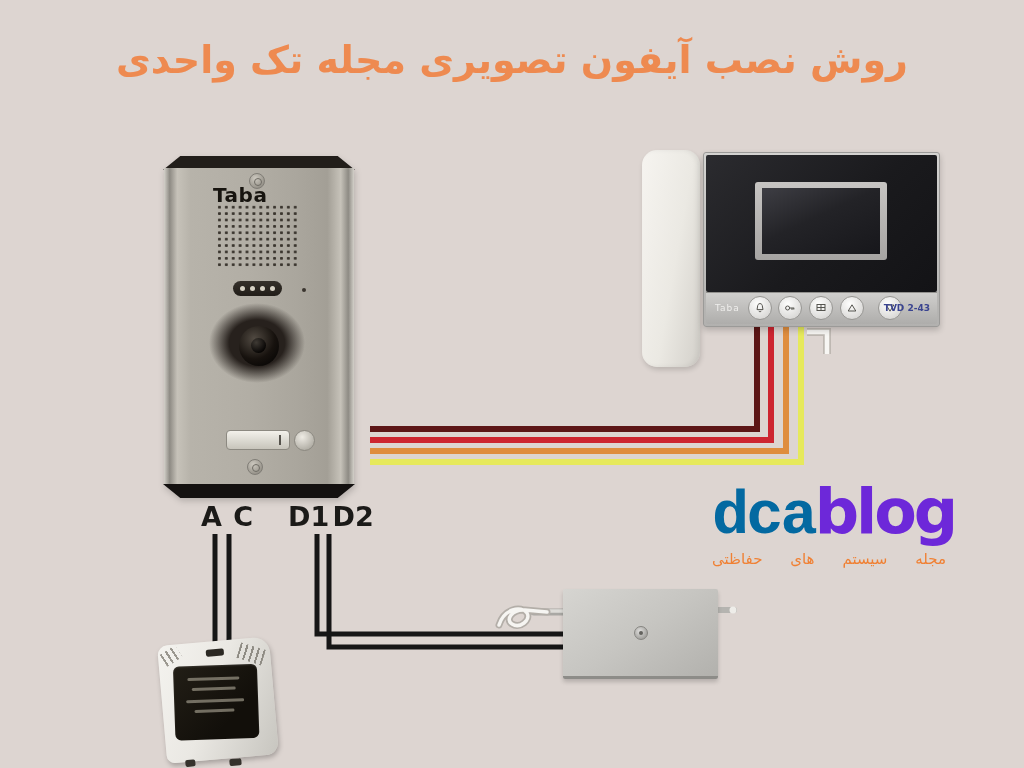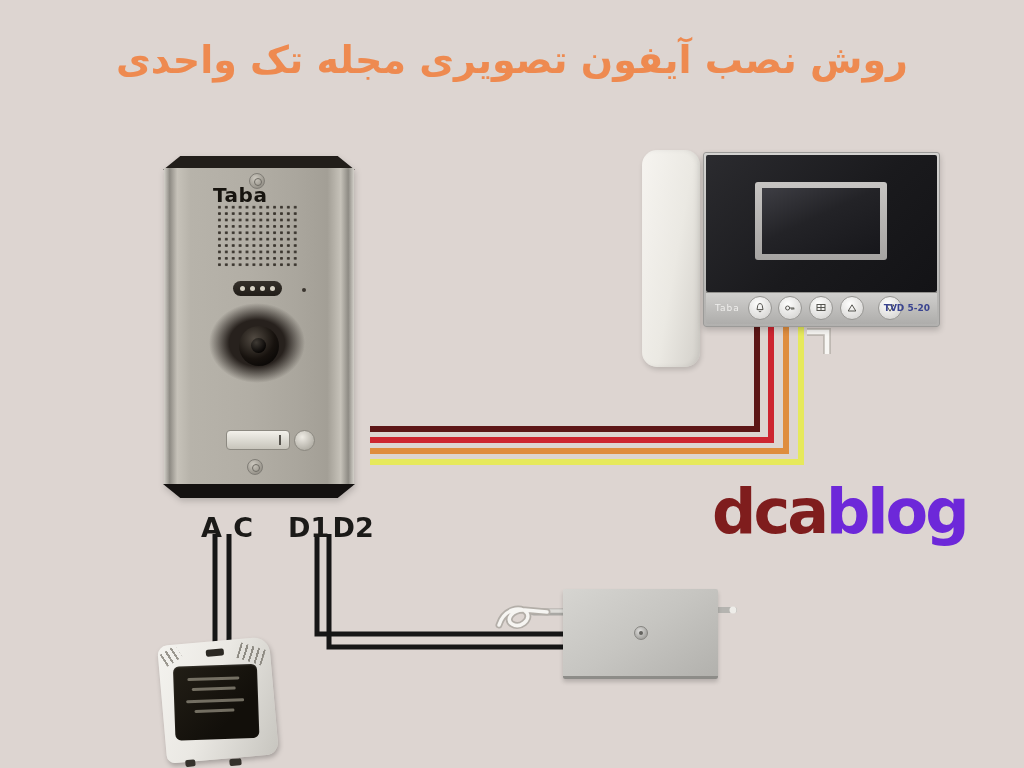--- a/index.html
+++ b/index.html
@@ -50,21 +50,21 @@
     background:radial-gradient(circle at 38% 32%,#514a42 0%,#17120e 55%,#000 100%);}
   .cam-lens::after{content:"";position:absolute;left:12px;top:12px;width:15px;height:15px;
     border-radius:50%;background:radial-gradient(circle at 35% 30%,#3f3a34,#060403 75%);}
   .nameplate{left:63px;top:274px;width:64px;height:20px;border-radius:4px;
     background:linear-gradient(180deg,#f3f1eb,#c7c4bb);border:1px solid #8c8981;box-sizing:border-box;}
   .nameplate::after{content:"";position:absolute;right:8px;top:4px;width:2px;height:10px;background:#55524c;}
   .call-button{left:131px;top:274px;width:21px;height:21px;border-radius:50%;
     background:radial-gradient(circle at 38% 32%,#eeebe4,#b2afa6 75%);border:1px solid #8c8981;box-sizing:border-box;}
 
   
-  .term{font-size:27px;font-weight:800;color:#1b1a18;margin-top:11px;}
+  .term{font-size:27px;font-weight:800;color:#1b1a18;}
   .term-ac{left:201px;top:501px;letter-spacing:1px;}
   .term-d{left:288px;top:501px;word-spacing:-6px;}
 
   
   .monitor{left:703px;top:152px;width:237px;height:175px;border-radius:3px;
     background:linear-gradient(180deg,#d4d3d1,#b2b1af);
     box-shadow:0 3px 6px rgba(0,0,0,.2);border:1px solid #9b9a98;box-sizing:border-box;}
   .mon-face{left:2px;top:2px;width:231px;height:137px;border-radius:2px;
     background:linear-gradient(135deg,#2b2b2f 0%,#1a1a1d 55%,#131316 100%);}
   .mon-bezel{left:51px;top:29px;width:132px;height:78px;border-radius:3px;
@@ -109,21 +109,21 @@
     box-shadow:0 3px 4px rgba(0,0,0,.18);}
   .lock-screw{left:71px;top:37px;width:14px;height:14px;border-radius:50%;
     background:radial-gradient(circle at 40% 35%,#dedddb,#9e9d99 80%);
     border:1px solid #868581;box-sizing:border-box;}
   .lock-screw::after{content:"";position:absolute;left:4px;top:4px;width:4px;height:4px;
     border-radius:50%;background:#63625e;}
 
   
   .brand{left:712px;top:481px;width:234px;text-align:center;}
   .brand-main{font-size:62px;font-weight:bold;line-height:1;letter-spacing:-3px;}
-  .brand-orange{color:#7f1d1d;}
+  .brand-orange{color:#0369a1;font-family:Liberation Mono, monospace;}
   .brand-blue{color:#6d28d9;}
   .brand-sub{direction:rtl;margin-top:2px;font-size:15px;color:#f08033;
     text-align:justify;text-align-last:justify;width:100%;}
 </style>
 </head>
 <body>
 
 <div class="abs title">روش نصب آیفون تصویری مجله تک واحدی</div>
 
 <svg class="abs wiring" viewBox="0 0 1024 768">
@@ -205,21 +205,21 @@
     <span class="mon-btn" style="left:134px;">
       <svg width="12" height="12" viewBox="0 0 12 12">
         <polygon points="6,2.8 9.8,9 2.2,9" fill="none" stroke="#55544f" stroke-width="1"></polygon>
       </svg>
     </span>
     <span class="mon-btn" style="left:172px;">
       <svg width="12" height="12" viewBox="0 0 12 12">
         <polygon points="2.2,3 9.8,3 6,9.2" fill="none" stroke="#55544f" stroke-width="1"></polygon>
       </svg>
     </span>
-    <span class="mon-model">TVD 5-20</span>
+    <span class="mon-model">TVD 2-43</span>
   </div>
 </div>
 
 <div class="abs psu">
   <div class="abs psu-body"></div>
   <div class="abs psu-vents-l"></div>
   <div class="abs psu-vents-r"></div>
   <div class="abs psu-mark"></div>
   <div class="abs psu-label">
     <div class="psu-line" style="left:14px;top:12px;width:52px;"></div>
@@ -230,13 +230,14 @@
   <div class="abs psu-feet"></div>
   <div class="abs psu-feet2"></div>
 </div>
 
 <div class="abs lock">
   <div class="abs lock-screw"></div>
 </div>
 
 <div class="abs brand">
   <div class="brand-main"><span class="brand-orange">dca</span><span class="brand-blue">blog</span></div>
+  <div class="brand-sub">مجله سیستم های حفاظتی</div>
 </div>
 
 </body></html>

